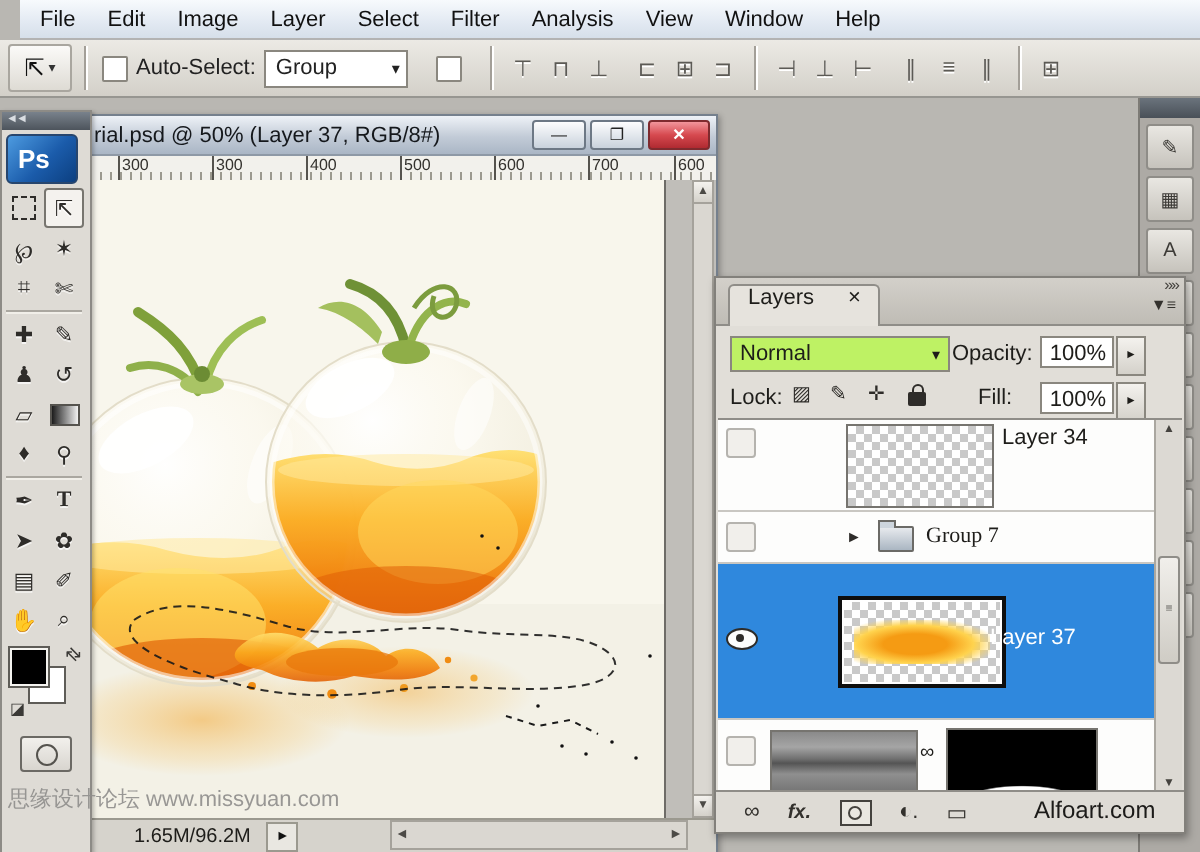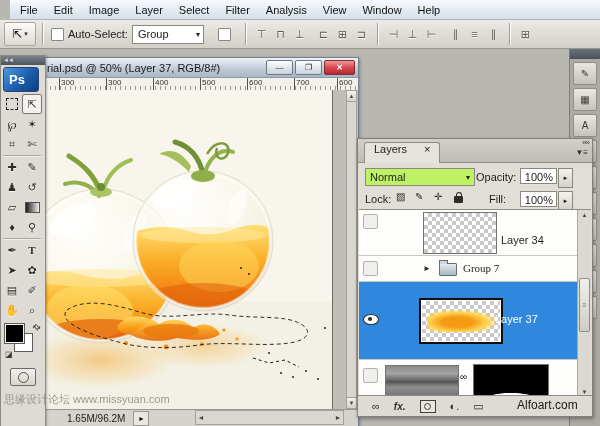--- a/index.html
+++ b/index.html
@@ -441,21 +441,21 @@
     <span class="padlock"></span>
     <span class="lp-lab-fill">Fill:</span>
     <span class="lp-val" style="left:162px;top:28px">100%</span>
     <span class="lp-spin" style="left:200px;top:28px">►</span>
   </div>
   <div class="lp-list">
 
     <div class="lrow" style="top:0;height:45px;">
       <span class="eyebox" style="top:4px"></span>
       <span class="thumb checker" style="left:64px;top:2px;width:72px;height:40px;"></span>
-      <span style="position:absolute;left:142px;top:24px;">Layer 34</span>
+      <span style="position:absolute;left:142px;top:3px;">Layer 34</span>
     </div>
 
     <div class="lrow" style="top:46px;height:25px;">
       <span class="eyebox" style="top:5px"></span>
       <span class="tri" style="position:absolute;left:64px;top:8px;">►</span>
       <span class="folder"></span>
       <span style="position:absolute;left:104px;top:6px;font-family:Liberation Serif, serif;">Group 7</span>
     </div>
 
     <div class="lrow lr-sel" style="top:72px;height:77px;">

